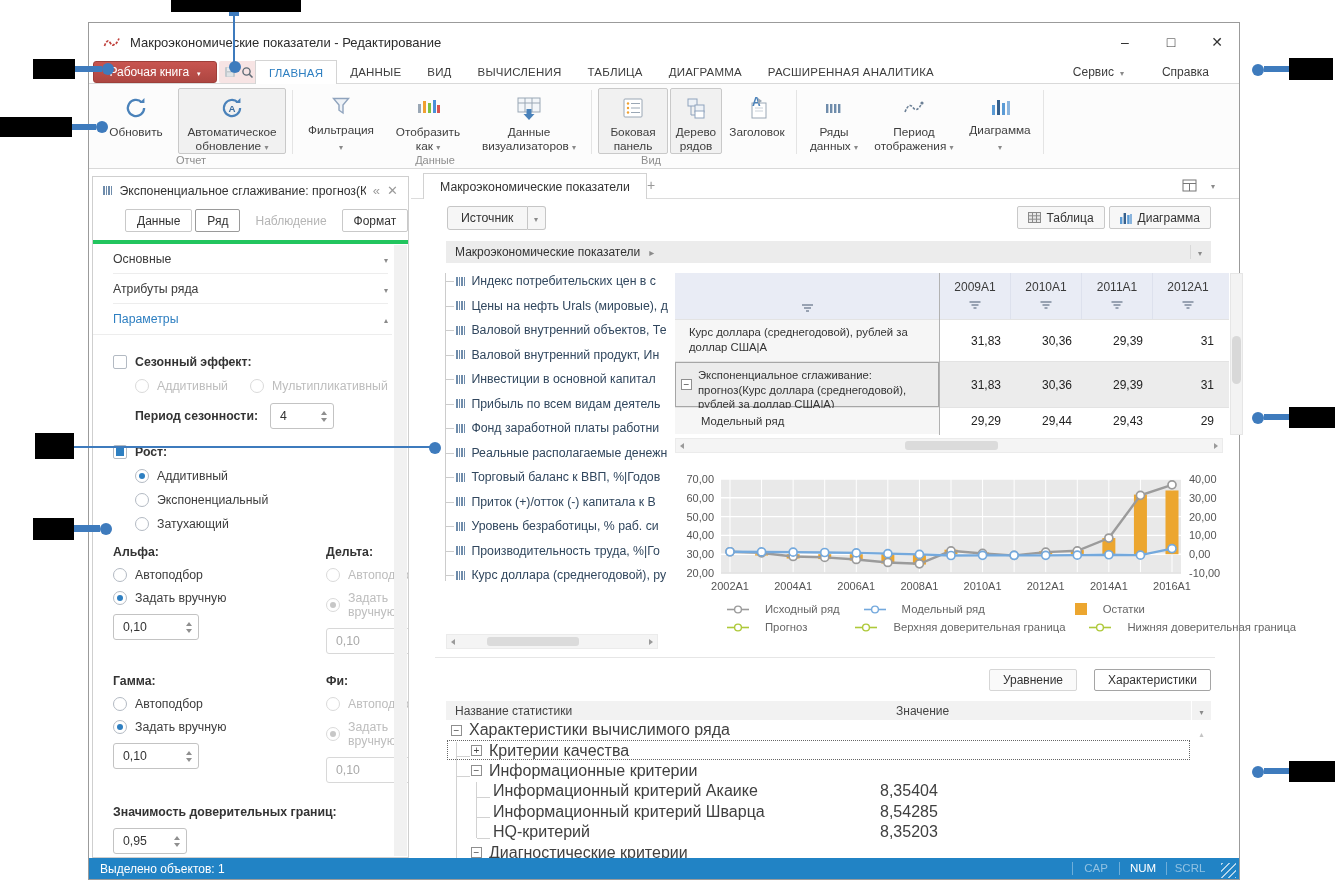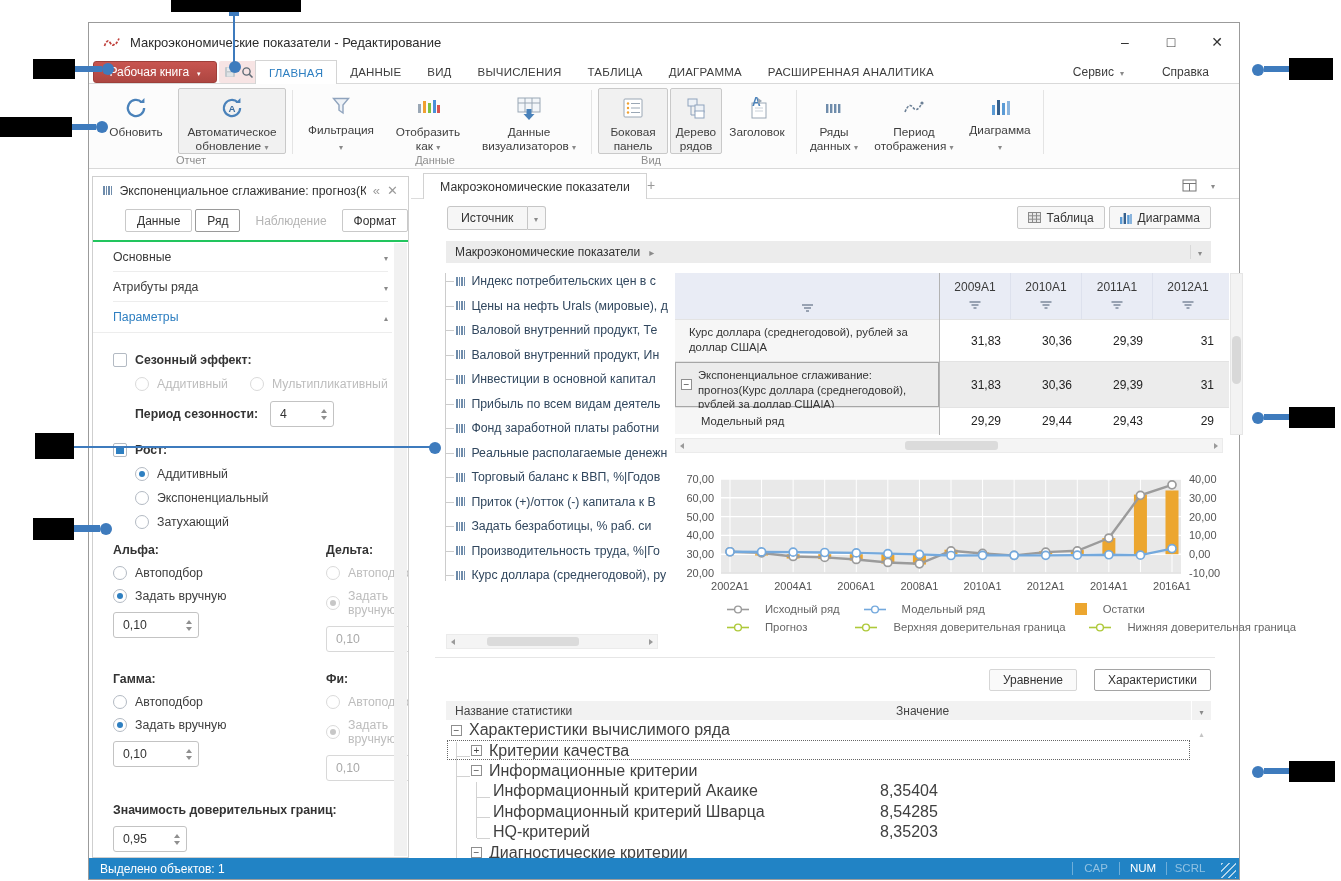--- a/index.html
+++ b/index.html
@@ -38,21 +38,21 @@
 .docarea{position:absolute;left:0;right:0;top:146px;bottom:21px;background:#fff}
 
 .lpanel{position:absolute;left:3px;top:7px;width:317px;bottom:0;border:1px solid #cfcfcf;background:#fff;display:flex;flex-direction:column;overflow:hidden}
 .lp-head{height:27px;display:flex;align-items:center;padding:0 10px;gap:7px;flex:none}
 .lp-title{flex:1;font-size:12.3px;color:#333;white-space:nowrap;overflow:hidden}
 .lp-x{color:#9a9a9a;font-size:13px}
 .lp-tabs{display:flex;gap:3px;padding:5px 0 8px 32px;flex:none}
 .lp-tab{height:23px;padding:0 11px;display:flex;align-items:center;font-size:12px;color:#333;background:#fff;border:1px solid #c9c9c9;border-radius:2px}
 .lp-tab.active{border-color:#9a9a9a}
 .lp-tab.disabled{border-color:transparent;color:#b5b5b5}
-.lp-body{flex:1;position:relative;overflow:hidden;padding-right:16px;border-top:2px solid #22c55e}
+.lp-body{flex:1;position:relative;overflow:hidden;padding-right:16px;border-top:4px solid #22c55e}
 .lp-vscroll{position:absolute;right:1px;top:1px;bottom:1px;width:13px;background:#f1f1f1}
 .lp-sec{height:30px;display:flex;align-items:center;justify-content:space-between;margin:0 4px 0 20px;border-bottom:1px solid #ededed;font-size:12.3px;color:#3a3a3a}
 .lp-sec.blue{color:#2e7fc1;border-bottom:none}
 .lp-params{padding:6px 0 2px 20px;border-top:1px solid #ededed}
 .bold{font-weight:bold;font-size:12.3px;color:#333}
 .prow{display:flex;align-items:center;gap:8px;margin:10px 0}
 .indent{margin-left:22px}
 .cb{width:14px;height:14px;border:1px solid #b3bac3;border-radius:2px;background:#fff;position:relative;flex:none}
 .cb.checked::after{content:"";position:absolute;inset:2px;background:#2e7fc1}
 .rad{width:14px;height:14px;border:1px solid #b3bac3;border-radius:50%;background:#fff;position:relative;flex:none}
@@ -584,21 +584,21 @@
               </span>
               <span>Цены на нефть Urals (мировые), д</span>
             </div>
           <div class="titem">
               <span class="sicon">
                 <b></b>
                 <b></b>
                 <b></b>
                 <b></b>
               </span>
-              <span>Валовой внутренний продукт, Те</span>
+              <span>Валовой внутренний объектов, Те</span>
             </div>
           <div class="titem">
               <span class="sicon">
                 <b></b>
                 <b></b>
                 <b></b>
                 <b></b>
               </span>
               <span>Валовой внутренний продукт, Ин</span>
             </div>
@@ -656,21 +656,21 @@
               </span>
               <span>Приток (+)/отток (-) капитала к В</span>
             </div>
           <div class="titem">
               <span class="sicon">
                 <b></b>
                 <b></b>
                 <b></b>
                 <b></b>
               </span>
-              <span>Задать безработицы, % раб. си</span>
+              <span>Уровень безработицы, % раб. си</span>
             </div>
           <div class="titem">
               <span class="sicon">
                 <b></b>
                 <b></b>
                 <b></b>
                 <b></b>
               </span>
               <span>Производительность труда, %|Го</span>
             </div>

